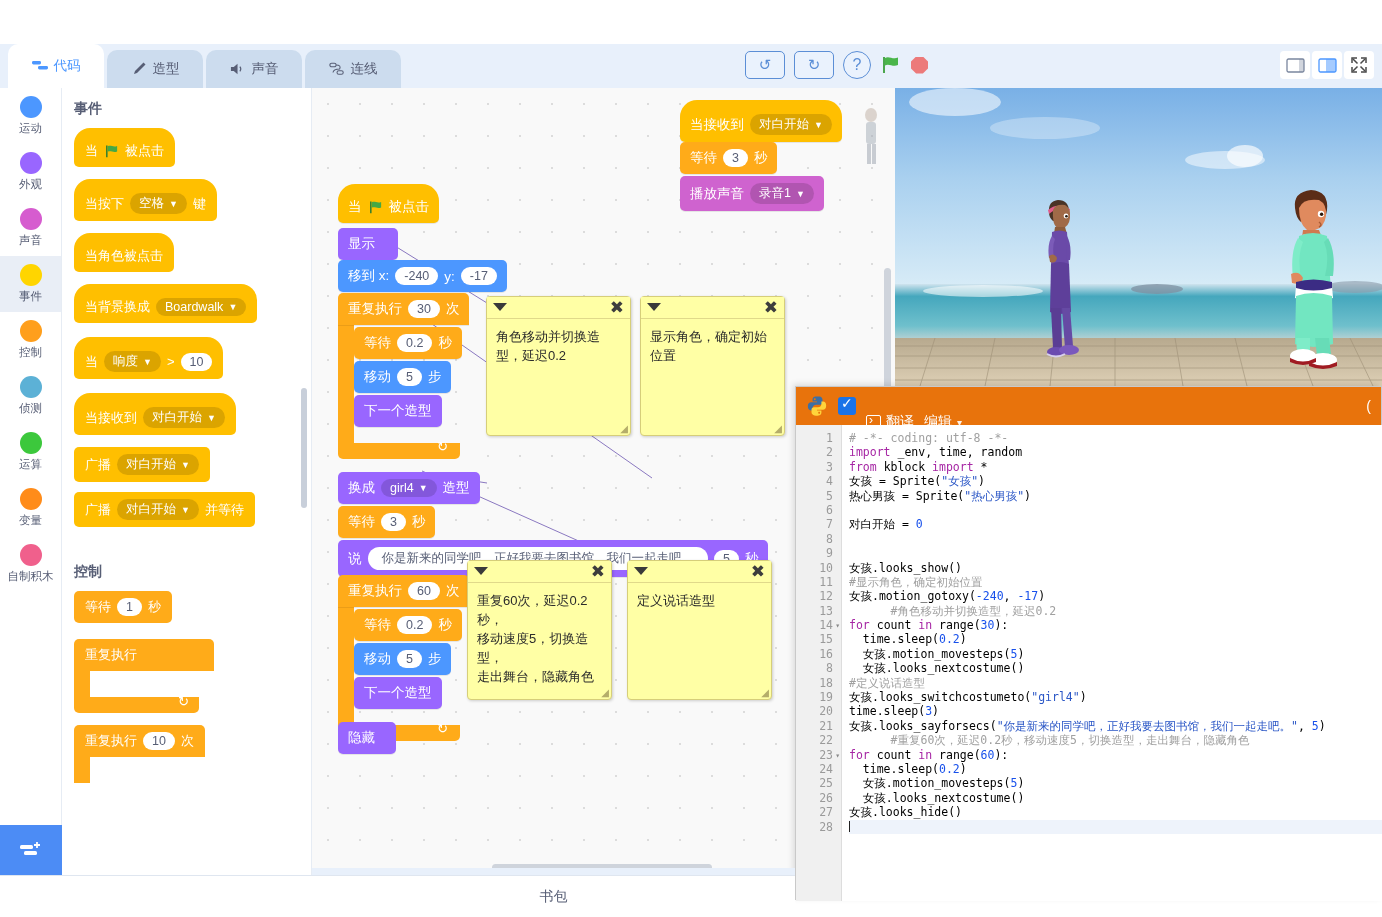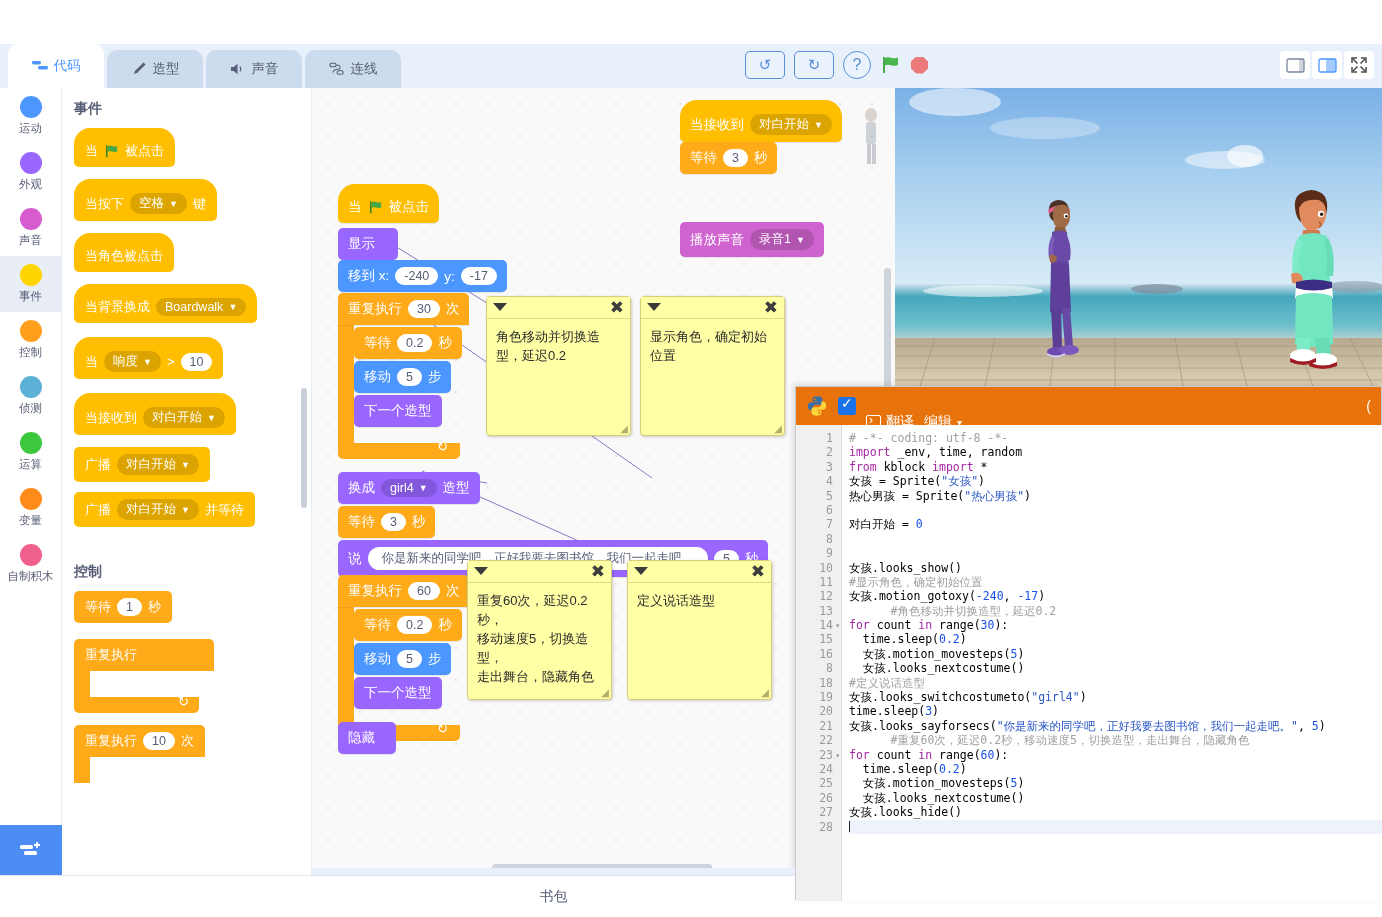--- a/index.html
+++ b/index.html
@@ -143,21 +143,21 @@
   .cscroll-v { position:absolute; right:4px; top:180px; width:7px; height:150px; background:#cfd4dc; border-radius:4px;}
   .cscroll-h { position:absolute; left:180px; bottom:4px; height:7px; width:220px; background:#cfd4dc; border-radius:4px;}
 
   .abs { position:absolute; }
   .sblk {
     position:absolute; display:inline-flex; align-items:center; gap:6px;
     color:#fff; font-size:13.5px; border-radius:5px; padding:7px 10px; white-space:nowrap;
     box-shadow: 0 1px 0 rgba(0,0,0,.08);
   }
   .sblk.ev{background:#ffbf00;} .sblk.ctl{background:#ffab19;}
-  .sblk.look{background:#9966ff;} .sblk.mot{background:#4c97ff;} .sblk.snd{background:#cf63cf;margin-top:46px;}
+  .sblk.look{background:#9966ff;} .sblk.mot{background:#4c97ff;} .sblk.snd{background:#cf63cf;}
   .shat{ border-radius:17px 17px 5px 5px; padding-top:14px;}
 
   .comment {
     position:absolute; background:#ffffa5; border:1px solid #d6ce7a; border-radius:4px;
     box-shadow: 1px 1px 3px rgba(0,0,0,.18);
   }
   .cm-head { height: 22px; background:#ffffa5; border-bottom:1px solid #e0d98a; position:relative;}
   .cm-tri { position:absolute; left:6px; top:6px; width:0;height:0;
             border-left:7px solid transparent;border-right:7px solid transparent;border-top:8px solid #3a3a3a;}
   .cm-x { position:absolute; right:6px; top:2px; color:#3d3d3d; font-size:17px; font-weight:bold; line-height:18px; cursor:pointer;}

